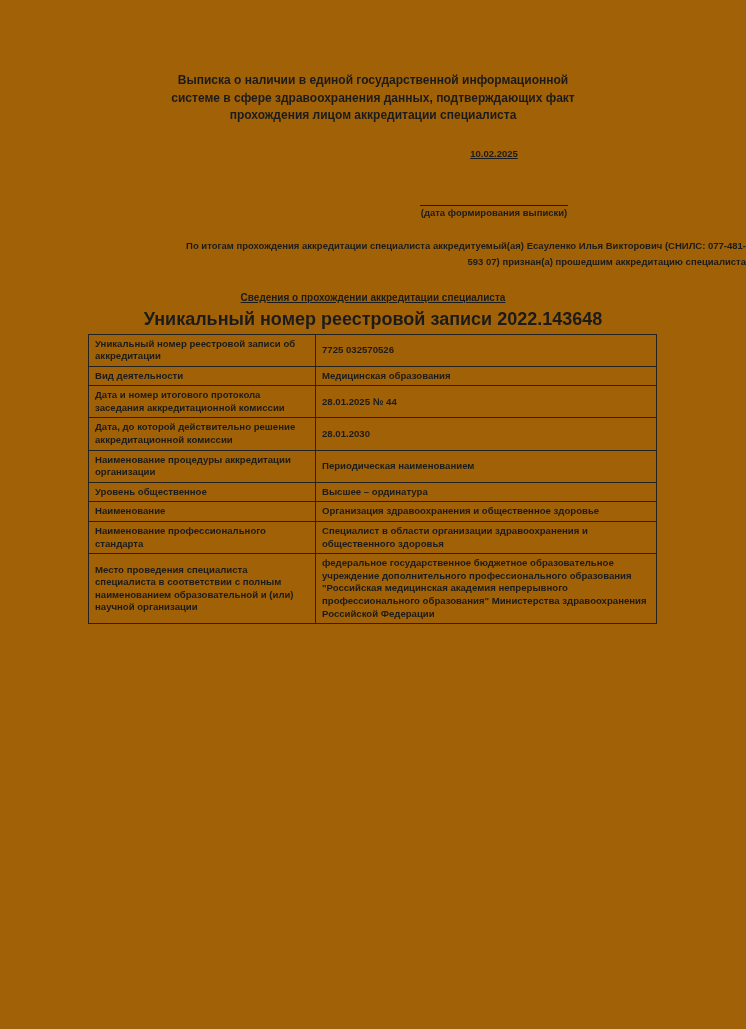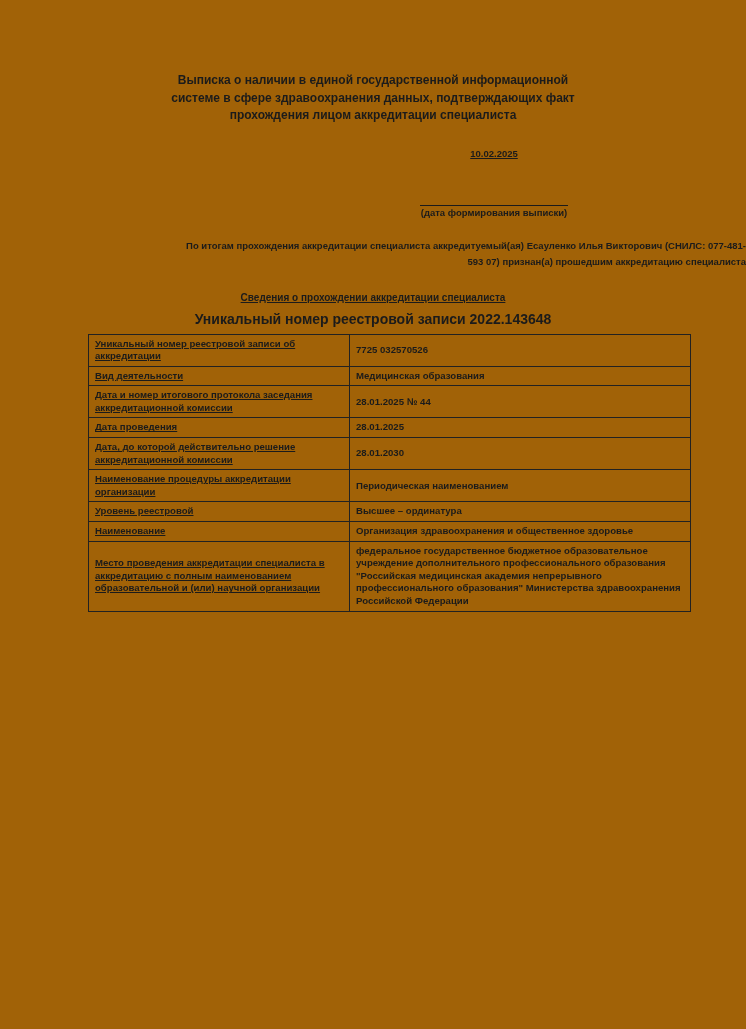--- a/index.html
+++ b/index.html
@@ -54,38 +54,38 @@
   .section-heading {
     margin-top: 21px;
     text-align: center;
     font-size: 10px;
     line-height: 13px;
     text-decoration: underline;
   }
   .registry-heading {
     margin-top: 7px;
     text-align: center;
-    font-size: 14px;
+    font-size: 18px;
     line-height: 16px;
   }
   table.acc-table {
     margin: 7px 0 0 88px;
     width: 568px;
     border-collapse: collapse;
     table-layout: fixed;
   }
   table.acc-table td {
     border: 1.5px solid #222222;
     font-size: 9.6px;
     line-height: 12.6px;
     font-weight: bold;
     vertical-align: middle;
     padding: 3px 5px 3px 6px;
   }
-  td.col-label { width: 261px; text-decoration: underline; }
+  td.col-label { width: 227px; }
   td.col-value { width: 341px; }
 </style>
 </head>
 <body>
 
 <div class="page">
 
   <div class="doc-title">Выписка о наличии в единой государственной информационной
 системе в сфере здравоохранения данных, подтверждающих факт
 прохождения лицом аккредитации специалиста</div>
@@ -110,39 +110,39 @@
       </tr>
       <tr>
         <td class="col-label">Вид деятельности</td>
         <td class="col-value">Медицинская образования</td>
       </tr>
       <tr>
         <td class="col-label">Дата и номер итогового протокола заседания аккредитационной комиссии</td>
         <td class="col-value">28.01.2025 № 44</td>
       </tr>
       <tr>
-        <td class="col-label">Дата проведения</td>
-        <td class="col-value">28.01.2025</td>
-      </tr>
-      <tr>
         <td class="col-label">Дата, до которой действительно решение аккредитационной комиссии</td>
         <td class="col-value">28.01.2030</td>
       </tr>
       <tr>
         <td class="col-label">Наименование процедуры аккредитации организации</td>
         <td class="col-value">Периодическая наименованием</td>
       </tr>
       <tr>
-        <td class="col-label">Уровень реестровой</td>
+        <td class="col-label">Уровень общественное</td>
         <td class="col-value">Высшее – ординатура</td>
       </tr>
       <tr>
         <td class="col-label">Наименование</td>
         <td class="col-value">Организация здравоохранения и общественное здоровье</td>
       </tr>
       <tr>
-        <td class="col-label">Место проведения аккредитации специалиста в аккредитацию с полным наименованием образовательной и (или) научной организации</td>
+        <td class="col-label">Наименование профессионального стандарта</td>
+        <td class="col-value">Специалист в области организации здравоохранения и общественного здоровья</td>
+      </tr>
+      <tr>
+        <td class="col-label">Место проведения специалиста специалиста в соответствии с полным наименованием образовательной и (или) научной организации</td>
         <td class="col-value">федеральное государственное бюджетное образовательное учреждение дополнительного профессионального образования "Российская медицинская академия непрерывного профессионального образования" Министерства здравоохранения Российской Федерации</td>
       </tr>
     </tbody>
   </table>
 
 </div>
 
 </body></html>

